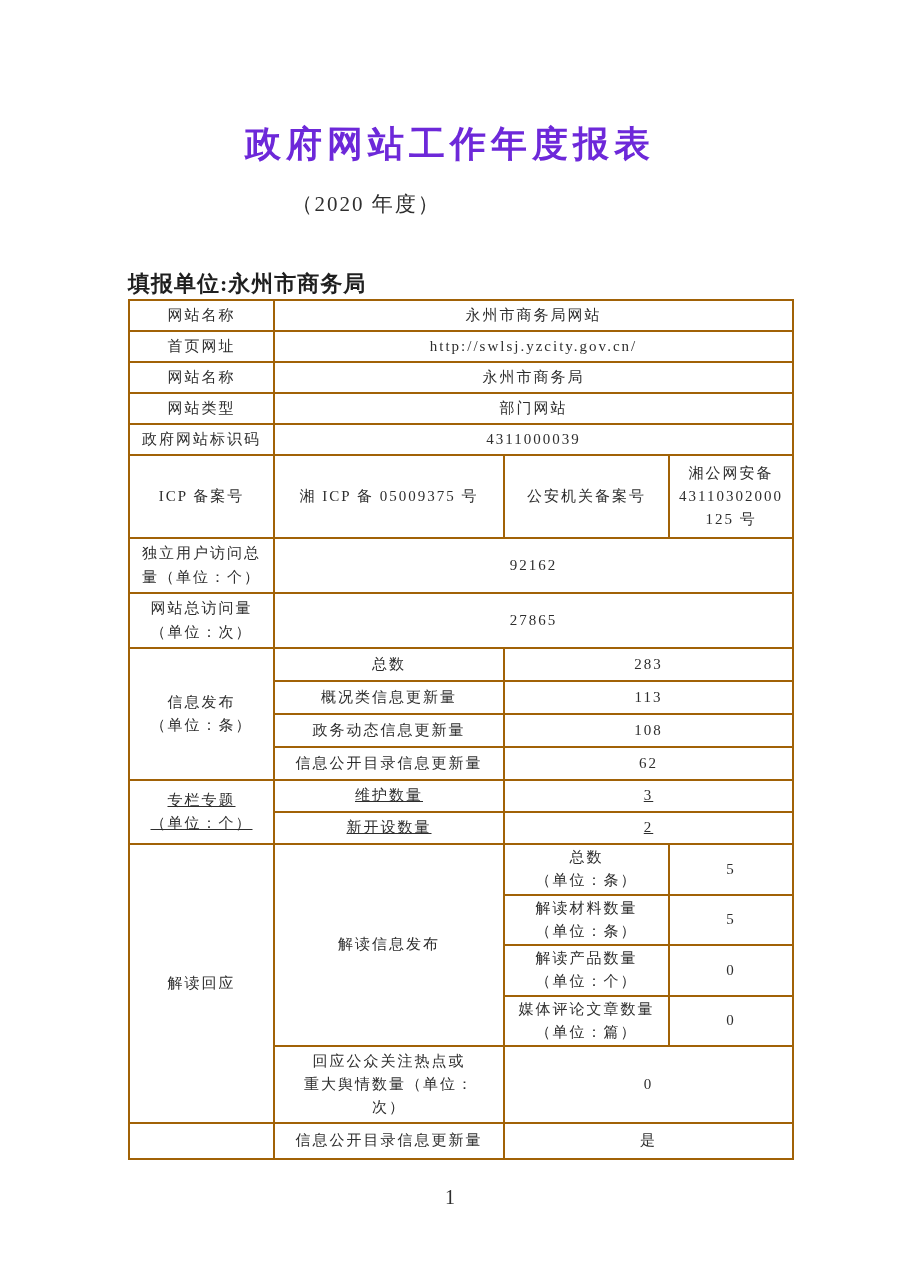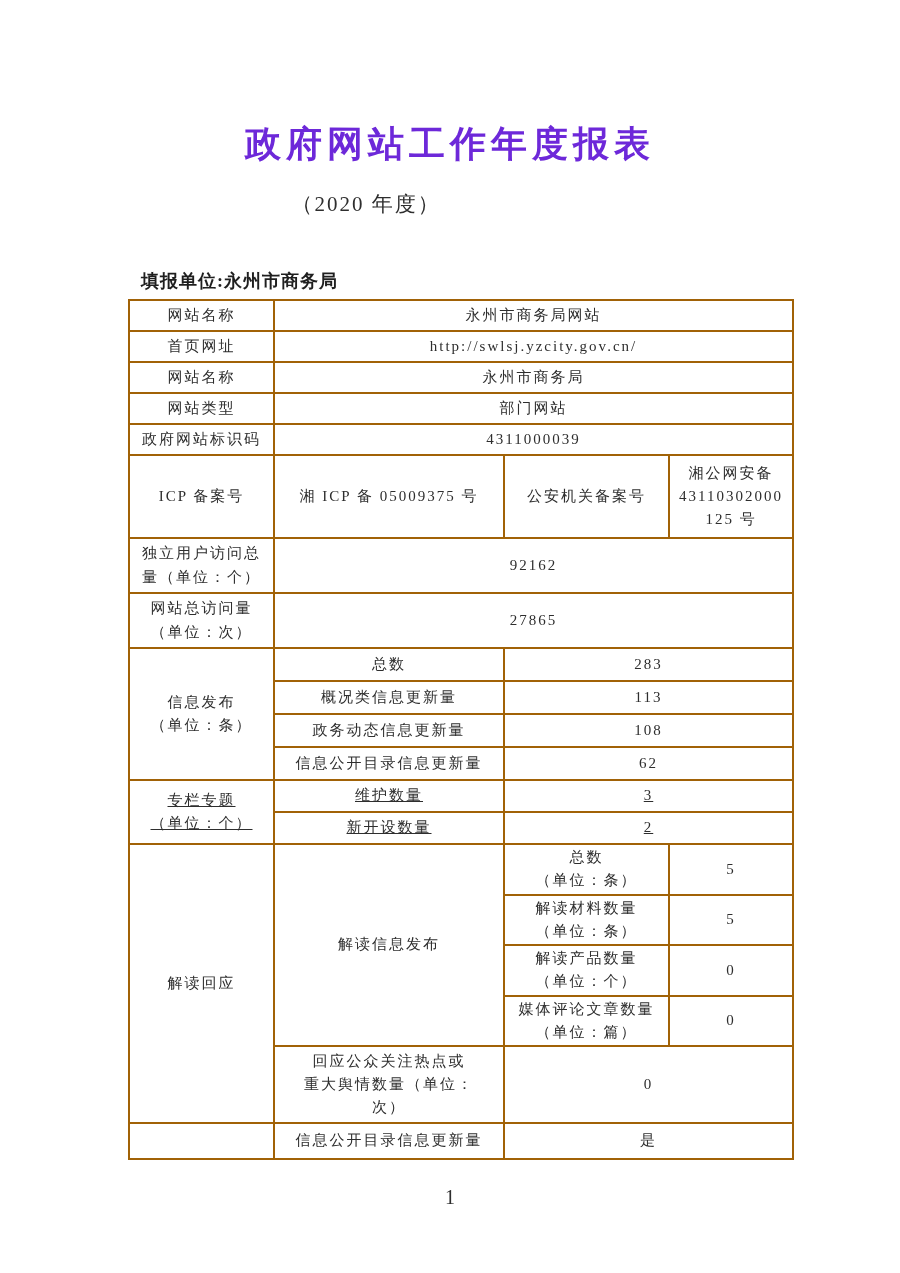--- a/index.html
+++ b/index.html
@@ -4,21 +4,21 @@
 <style>
   html,body{margin:0;padding:0;background:#ffffff;}
   .sheet{position:relative;width:900px;height:1273px;background:#ffffff;overflow:hidden;
          font-family:"Liberation Serif", serif;color:#2e2e2e;}
   .doc-title{position:absolute;top:120px;left:0;width:900px;text-align:center;
              font-family:"Liberation Sans", sans-serif;font-weight:bold;
              font-size:36px;letter-spacing:5px;color:#6d28d9;}
   .doc-subtitle{position:absolute;top:190px;left:0;width:732px;text-align:center;
                 font-size:21px;letter-spacing:2px;color:#2e2e2e;}
   .reporting-unit{position:absolute;top:269px;left:128px;font-weight:bold;
-                  font-size:18px;letter-spacing:1px;color:#1f1f1f;margin-left:13px;}
+                  font-size:22px;letter-spacing:1px;color:#1f1f1f;}
   table.report{position:absolute;top:299px;left:128px;width:664px;
                border-collapse:collapse;table-layout:fixed;}
   td{border:2px solid #a16207;text-align:center;vertical-align:middle;
      font-size:15px;letter-spacing:2px;line-height:1.55;color:#2e2e2e;
      padding:1px 3px;white-space:pre-line;overflow:hidden;}
   tr.h31{height:31px;} tr.h83{height:83px;} tr.h55{height:55px;}
   tr.h33{height:33px;} tr.h32{height:32px;text-decoration:underline;} tr.h49{height:49px;}
   tr.h77{height:77px;} tr.h36{height:36px;}
   .page-num{position:absolute;top:1186px;left:0;width:900px;text-align:center;
             font-size:20px;color:#2e2e2e;}

